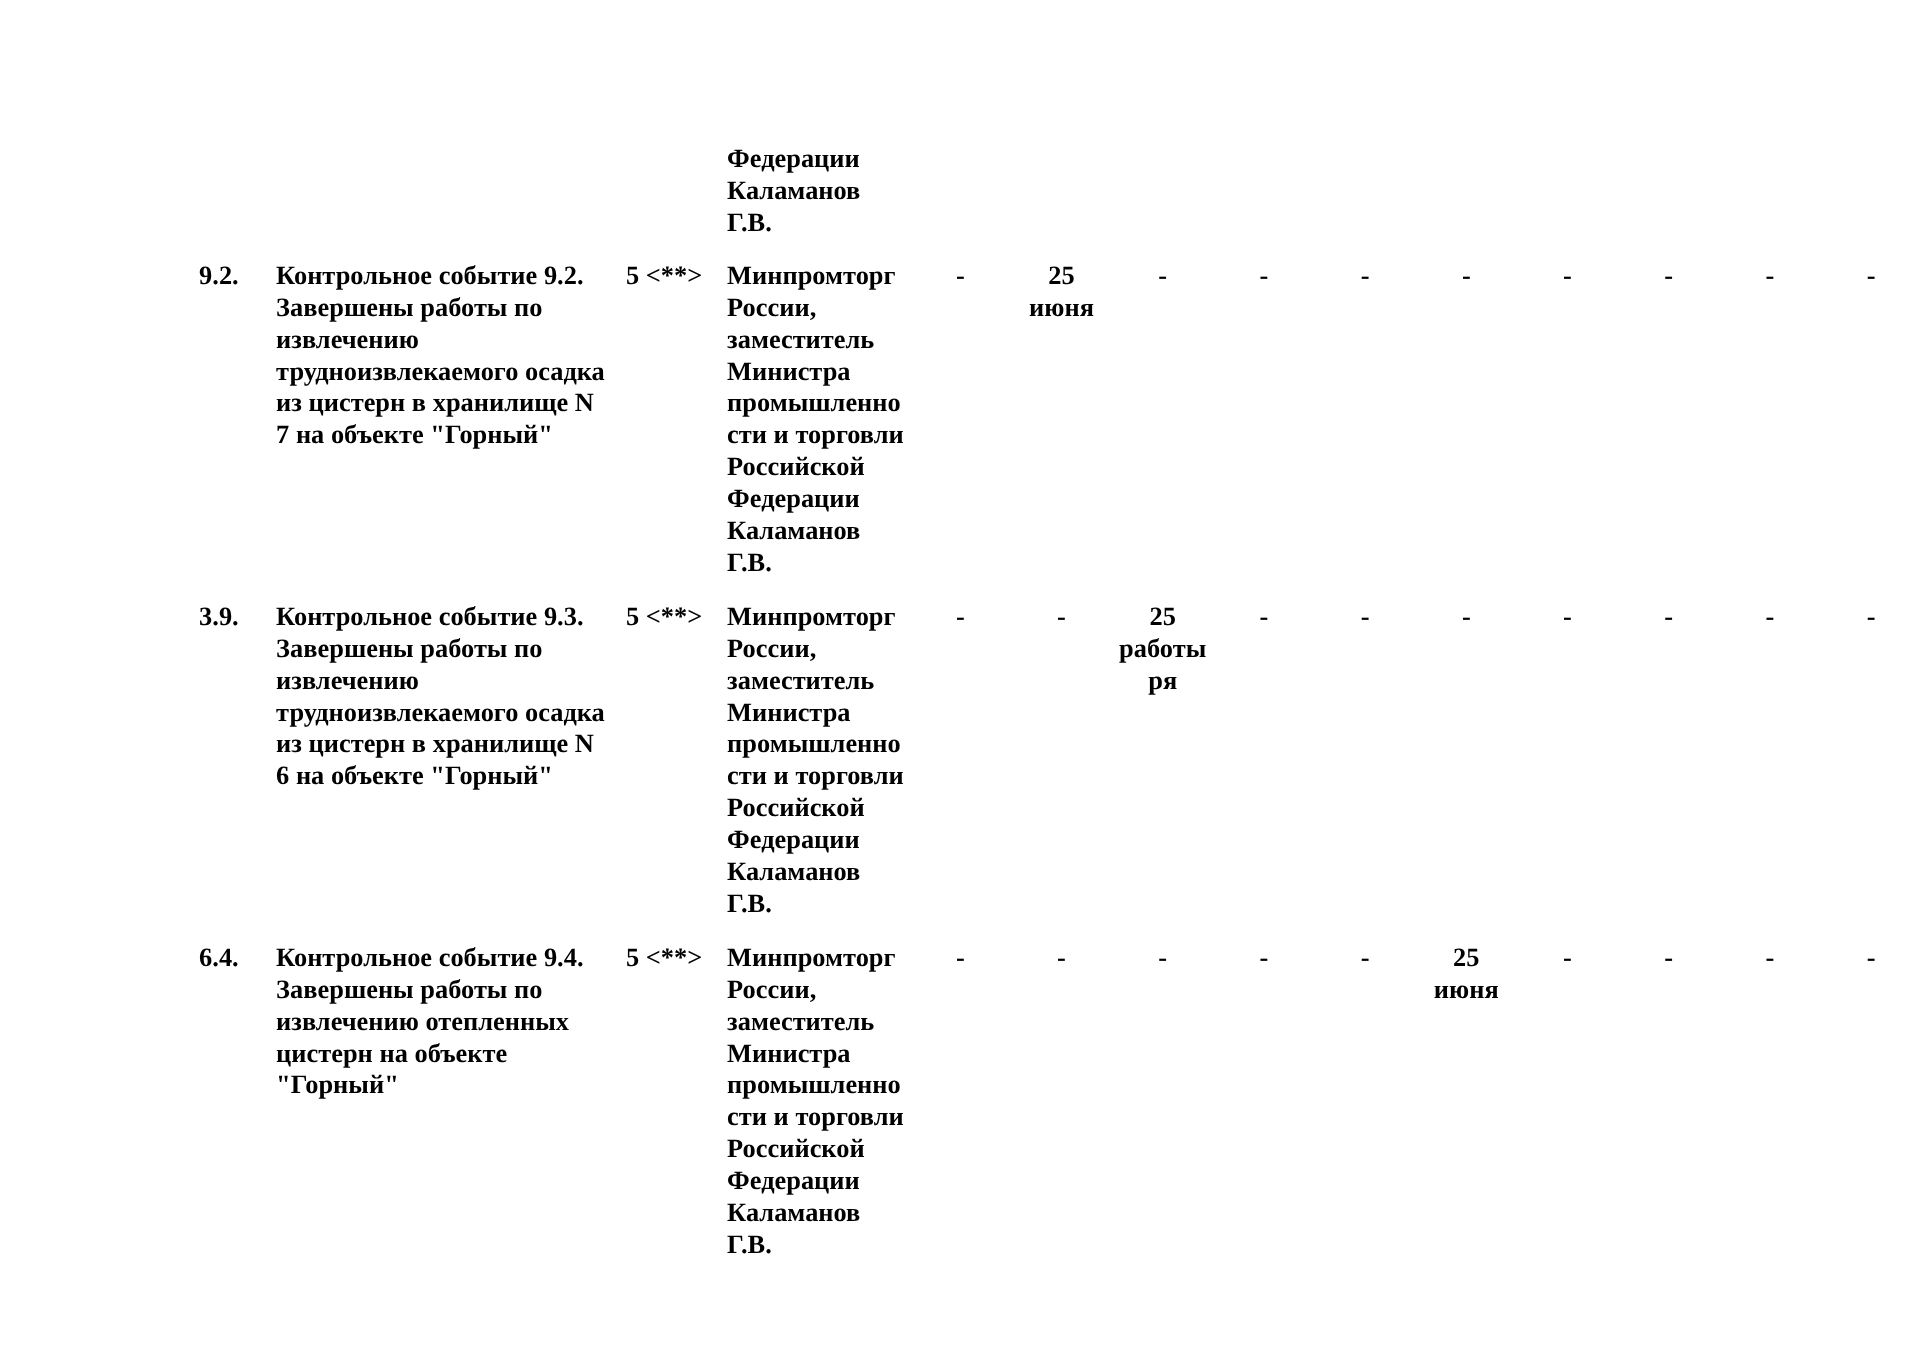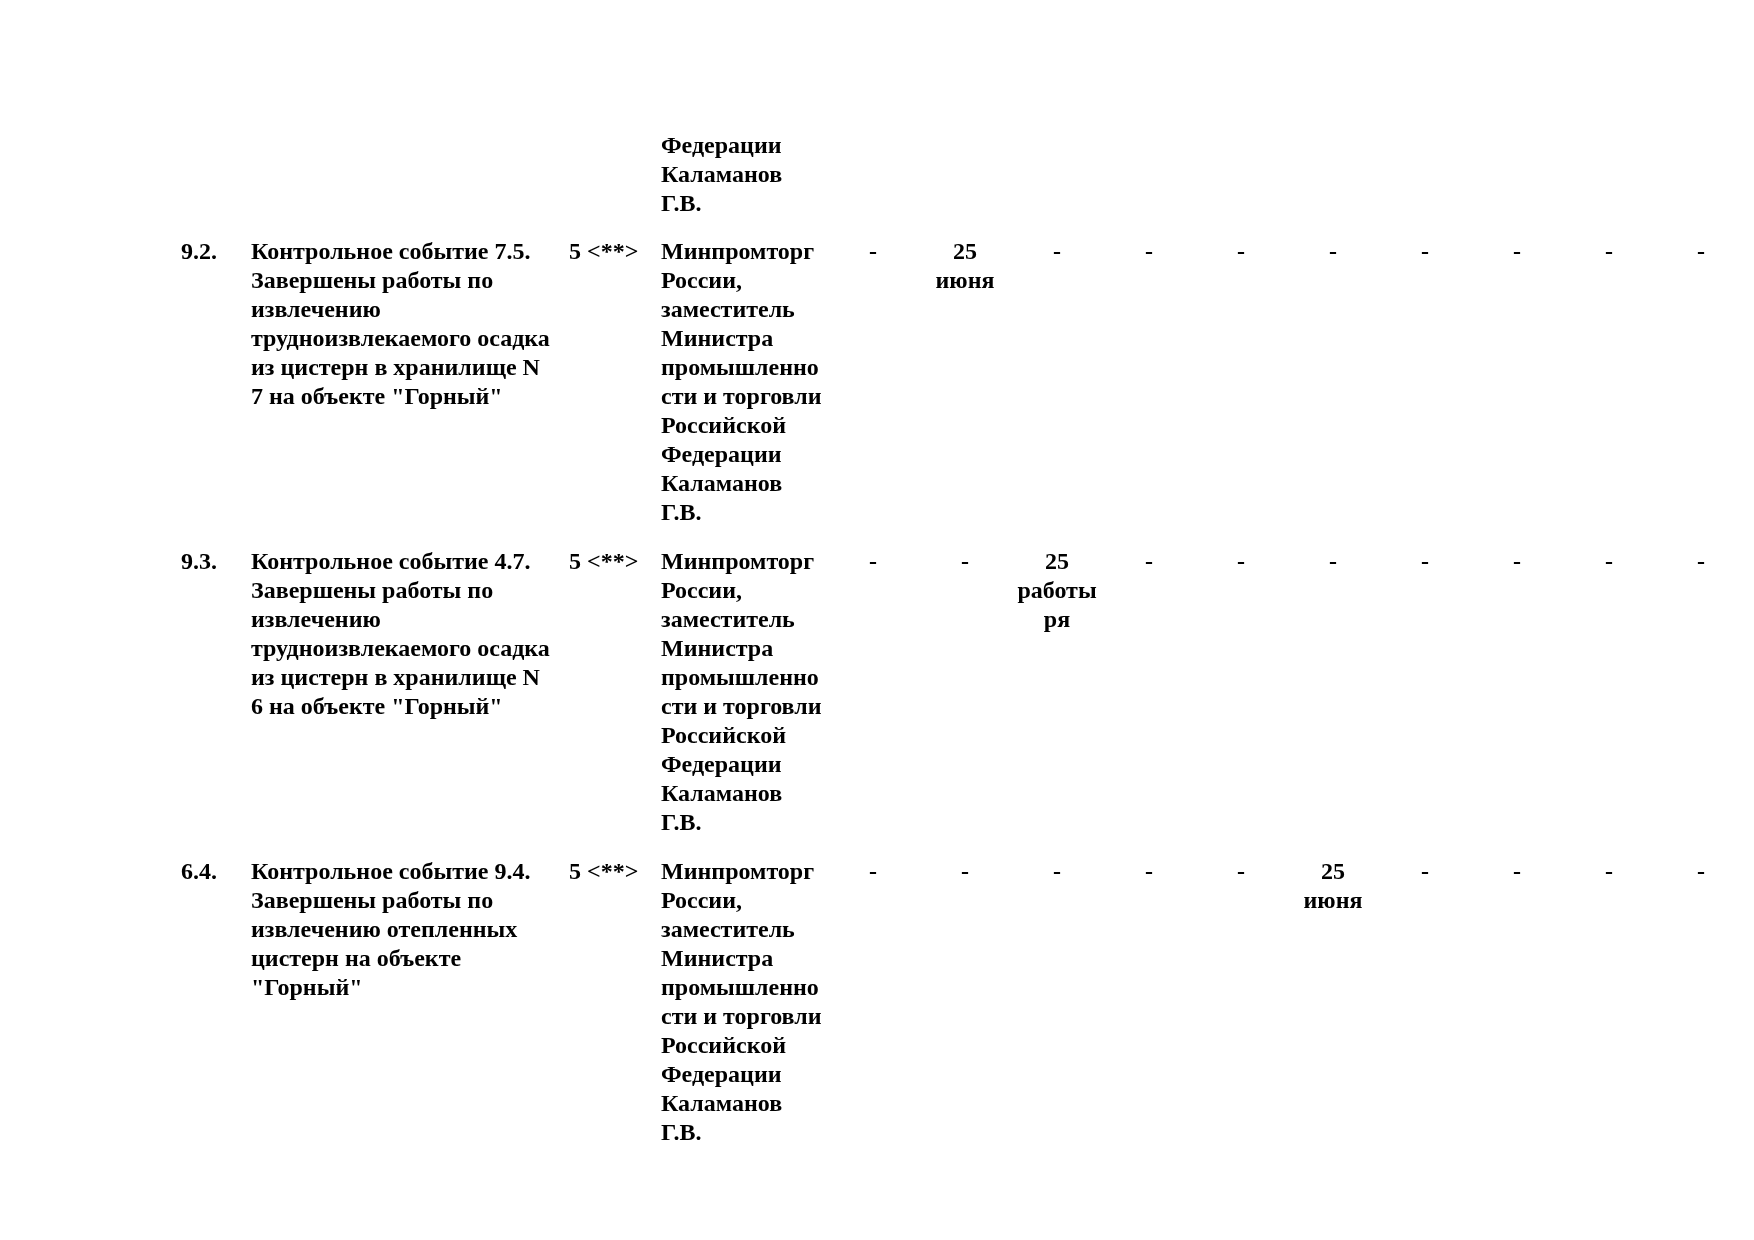--- a/index.html
+++ b/index.html
@@ -28,21 +28,21 @@
 
   <div class="cont">
     <span class="line">Федерации</span>
     <span class="line">Каламанов</span>
     <span class="line">Г.В.</span>
   </div>
 
   <div class="row" style="top:237px;">
     <div class="cell num">9.2.</div>
     <div class="cell desc">
-      <span class="line">Контрольное событие 7.5.</span>
+      <span class="line">Контрольное событие 9.2.</span>
       <span class="line">Завершены работы по</span>
       <span class="line">извлечению</span>
       <span class="line">трудноизвлекаемого осадка</span>
       <span class="line">из цистерн в хранилище N</span>
       <span class="line">7 на объекте "Горный"</span>
     </div>
     <div class="cell code">5 &lt;**&gt;</div>
     <div class="cell resp">
       <span class="line">Минпромторг</span>
       <span class="line">России,</span>
@@ -82,23 +82,23 @@
       </div>
     <div class="cell val" style="left:1597px;">
         <span class="line">-</span>
       </div>
     <div class="cell val" style="left:1689px;">
         <span class="line">-</span>
       </div>
   </div>
 
   <div class="row" style="top:547px;">
-    <div class="cell num">9.3.</div>
+    <div class="cell num">3.9.</div>
     <div class="cell desc">
-      <span class="line">Контрольное событие 4.7.</span>
+      <span class="line">Контрольное событие 9.3.</span>
       <span class="line">Завершены работы по</span>
       <span class="line">извлечению</span>
       <span class="line">трудноизвлекаемого осадка</span>
       <span class="line">из цистерн в хранилище N</span>
       <span class="line">6 на объекте "Горный"</span>
     </div>
     <div class="cell code">5 &lt;**&gt;</div>
     <div class="cell resp">
       <span class="line">Минпромторг</span>
       <span class="line">России,</span>

